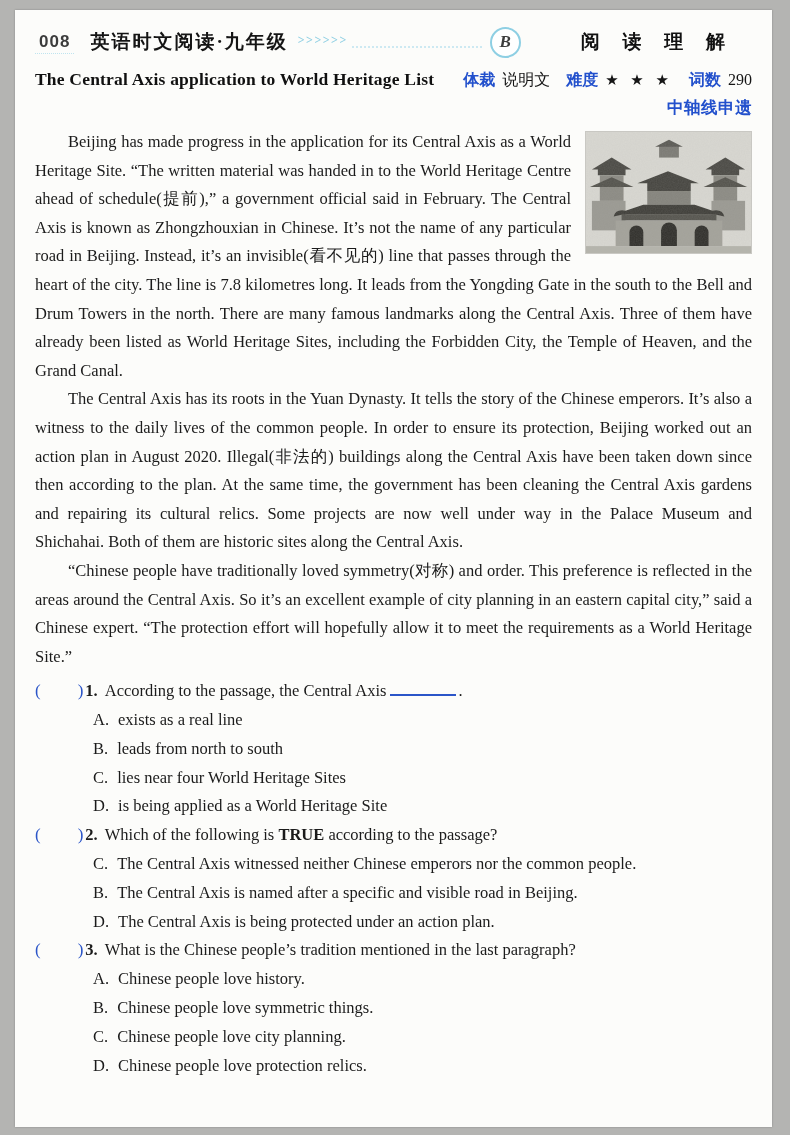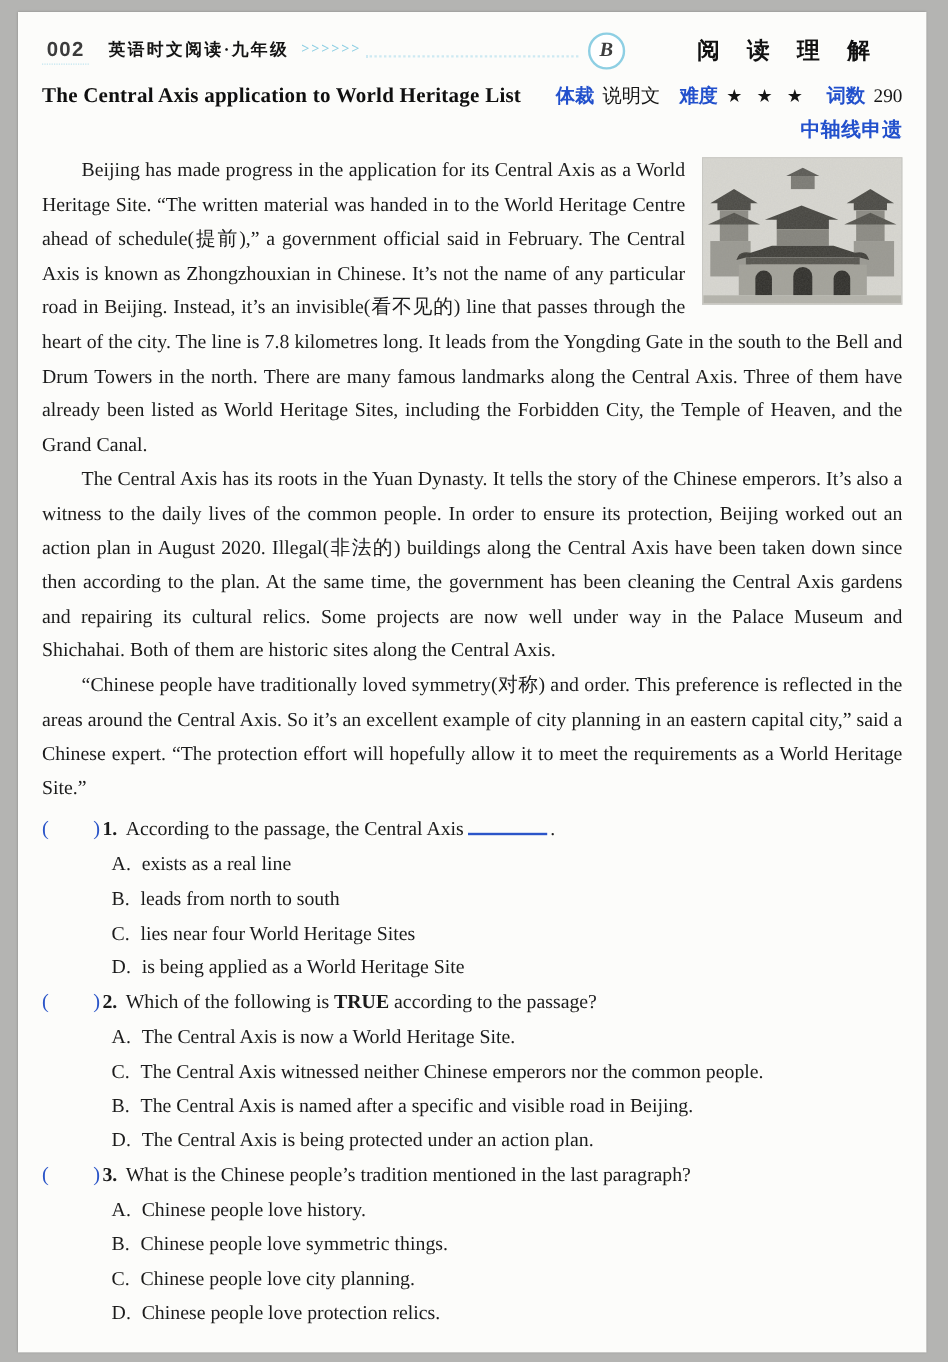--- a/index.html
+++ b/index.html
@@ -9,21 +9,21 @@
     position:absolute; left:15px; top:10px; width:757px; height:1117px;
     background:#fcfcfa; padding:12px 20px 0 20px; overflow:hidden;
     box-shadow:0 0 2px rgba(0,0,0,.25);
   }
 
   
   .hdr { display:flex; align-items:center; height:40px; position:relative; }
   .pagenum { font-family:"Liberation Sans", sans-serif; font-weight:bold; font-size:17px;
              color:#3c3c3c; letter-spacing:1px; padding:1px 4px;
              border-bottom:1px dotted #bfe4ef; }
-  .series { font-weight:bold; font-size:14px; color:#141414; margin-left:16px; letter-spacing:2px; }
+  .series { font-weight:bold; font-size:19px; color:#141414; margin-left:16px; letter-spacing:2px; }
   .chev { color:#8ecfe3; font-weight:bold; font-size:12px; letter-spacing:1.5px; margin-left:10px;
           transform:translateY(-2px); }
   .lead { flex:1; border-bottom:2px dotted #cde9f2; height:1px; margin:10px 8px 0 4px; }
   .badge { width:31px; height:31px; border:2px solid #8ecfe3; border-radius:50%;
            display:flex; align-items:center; justify-content:center; background:#fff; flex:0 0 auto; }
   .badge-b { font-family:"Liberation Serif", serif; font-style:italic; font-weight:bold;
              font-size:17px; color:#3d3d3d; }
   .section { font-weight:bold; font-size:19px; color:#111; letter-spacing:9px;
              margin-left:60px; margin-right:18px; white-space:nowrap;text-align:center; }
 
@@ -56,21 +56,21 @@
            height:14px; margin:0 3px; vertical-align:baseline; }
   .opt { padding-left:58px; }
   .olabel { margin-right:9px; }
 </style>
 </head>
 <body>
 
 <div class="page">
 
   <div class="hdr">
-    <span class="pagenum">002</span>
+    <span class="pagenum">008</span>
     <span class="series">英语时文阅读·九年级</span>
     <span class="chev">&gt;&gt;&gt;&gt;&gt;&gt;</span>
     <span class="lead"></span>
     <span class="badge">
       <span class="badge-b">B</span>
     </span>
     <span class="section">阅 读 理 解</span>
   </div>
 
   <div class="titlerow">
@@ -144,21 +144,20 @@
       <div class="opt"><span class="olabel">C.</span><span>lies near four World Heritage Sites</span></div>
       <div class="opt"><span class="olabel">D.</span><span>is being applied as a World Heritage Site</span></div>
     </div>
 
     <div class="q">
       <div class="stem">
         <span class="paren"><span>(</span><span class="pgap"></span><span>)</span></span>
           <span class="qnum">2.</span>
         <span class="stemtext"><span>Which of the following is </span><span class="bold">TRUE</span><span> according to the passage?</span></span>
       </div>
-      <div class="opt"><span class="olabel">A.</span><span>The Central Axis is now a World Heritage Site.</span></div>
       <div class="opt"><span class="olabel">C.</span><span>The Central Axis witnessed neither Chinese emperors nor the common people.</span></div>
       <div class="opt"><span class="olabel">B.</span><span>The Central Axis is named after a specific and visible road in Beijing.</span></div>
       <div class="opt"><span class="olabel">D.</span><span>The Central Axis is being protected under an action plan.</span></div>
     </div>
 
     <div class="q">
       <div class="stem">
         <span class="paren"><span>(</span><span class="pgap"></span><span>)</span></span>
           <span class="qnum">3.</span>
         <span class="stemtext"><span>What is the Chinese people’s tradition mentioned in the last paragraph?</span></span>

